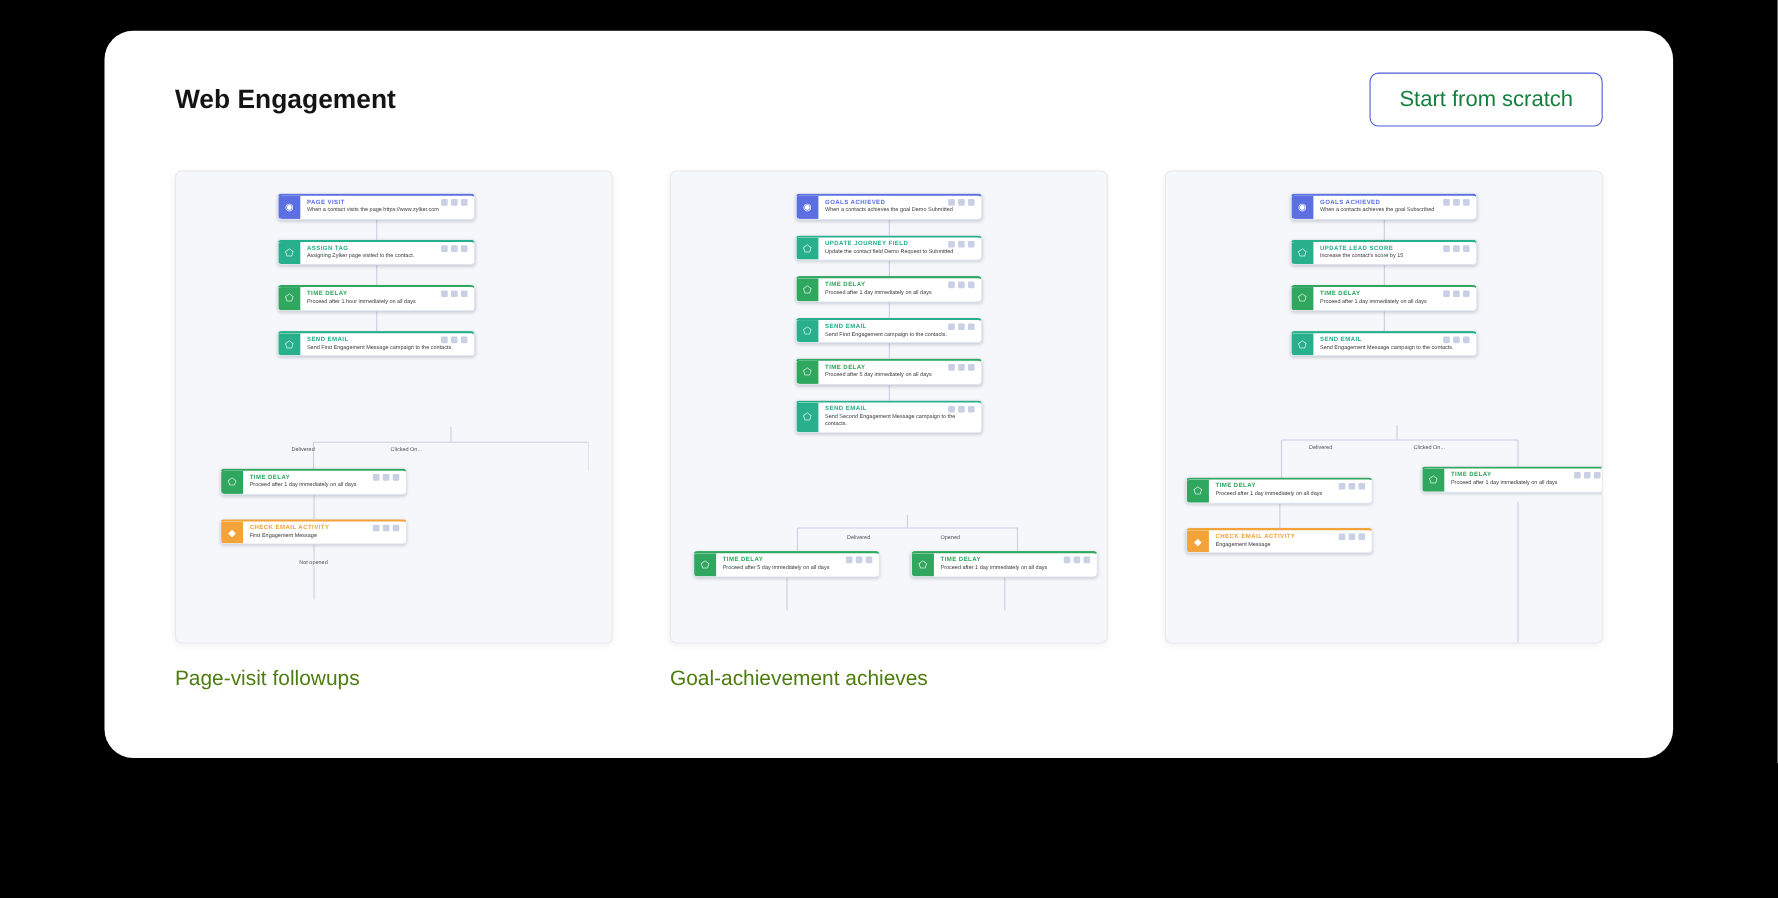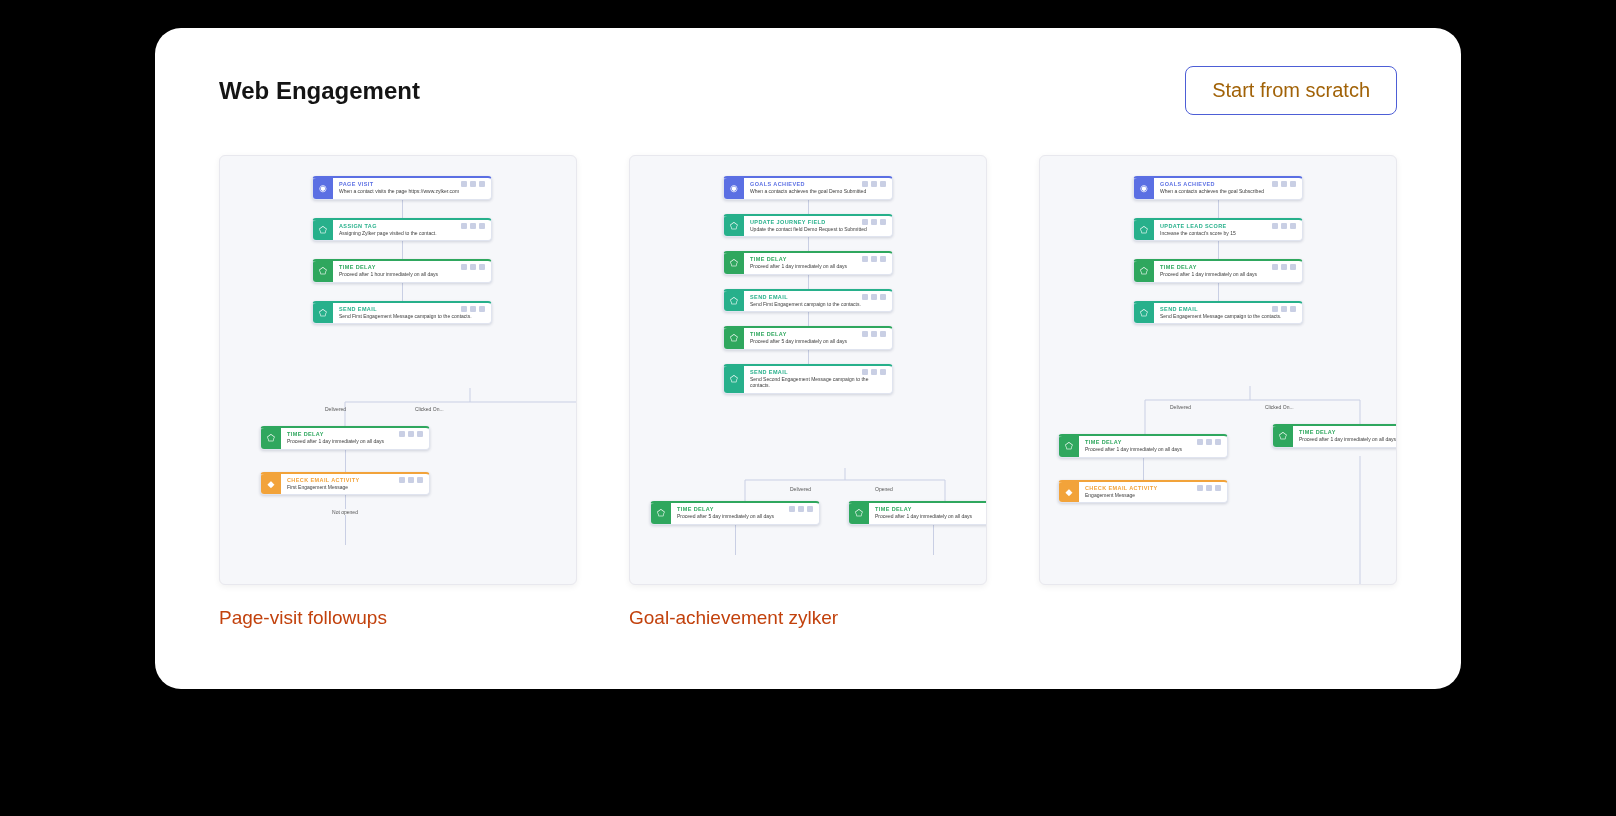--- a/index.html
+++ b/index.html
@@ -1,27 +1,27 @@
 <!DOCTYPE html>
 <html><head>
 <meta charset="utf-8">
 <style>
   * { box-sizing: border-box; margin: 0; padding: 0; }
   html, body { width: 100%; height: 100%; font-family: "Segoe UI", -apple-system, Helvetica, Arial, sans-serif; }
   body { background: #000; display: flex; align-items: flex-start; justify-content: center; padding-top: 28px; }
 
-  .panel { width: 1306px; background: #fff; border-radius: 26px; padding: 38px 64px 60px 64px; }
+  .panel { width: 1426px; background: #fff; border-radius: 26px; padding: 38px 64px 60px 64px; }
   .panel-header { display: flex; align-items: center; justify-content: space-between; margin-bottom: 40px; }
   .panel-header h1 { font-size: 24px; font-weight: 700; color: #141414; }
-  .scratch-btn { font-size: 20px; color: #a16207; background: #fff; border: 1.5px solid #4d5ed6; border-radius: 8px; padding: 12px 26px; cursor: pointer; }
+  .scratch-btn { font-size: 20px; color: #15803d; background: #fff; border: 1.5px solid #4d5ed6; border-radius: 8px; padding: 12px 26px; cursor: pointer; }
 
   .cards { display: flex; gap: 52px; }
   .card { flex: 1; min-width: 0; }
   .thumb { background: #f6f7fa; border: 1px solid #e8e8ee; border-radius: 6px; box-shadow: 0 2px 6px rgba(0,0,0,.06); height: 430px; padding: 20px 12px 0 12px; position: relative; overflow: hidden; }
-  .card-title { margin-top: 22px; font-size: 19px; color: #c2410c; }
+  .card-title { margin-top: 22px; font-size: 19px; color: #4d7c0f; }
 
   
   .col      { display: flex; flex-direction: column; align-items: center; }
   .conn     { width: 0; border-left: 1px solid #c9cfe4; }
   .h14 { height: 14px; } .h18 { height: 18px; } .h22 { height: 22px; } .h30 { height: 30px; }
 
   .node { display: flex; background: #fff; border-radius: 4px; box-shadow: 0 1px 3px rgba(30,40,80,.18); overflow: hidden; border: 1px solid #e0e4ef; position: relative; }
   .node + .conn, .conn + .node { }
   .node .badge { width: 20px; display: flex; align-items: center; justify-content: center; color: #fff; font-size: 9px; }
   .node .body  { padding: 3px 6px 4px 6px; min-width: 0; flex: 1; }
@@ -290,21 +290,21 @@
                       <span></span>
                     </span>
                   </div>
                   <div class="desc">Proceed after 1 day immediately on all days</div>
                 </div>
               </div>
               <div class="conn h30"></div>
             </div>
         </div>
       </div>
-      <div class="card-title">Goal-achievement zylker</div>
+      <div class="card-title">Goal-achievement achieves</div>
     </div>
 
     <div class="card">
       <div class="thumb">
         <div class="col">
           <div class="col">
             <div class="node c-blue w170">
                 <div class="badge">◉</div>
                 <div class="body">
                   <div class="head">

